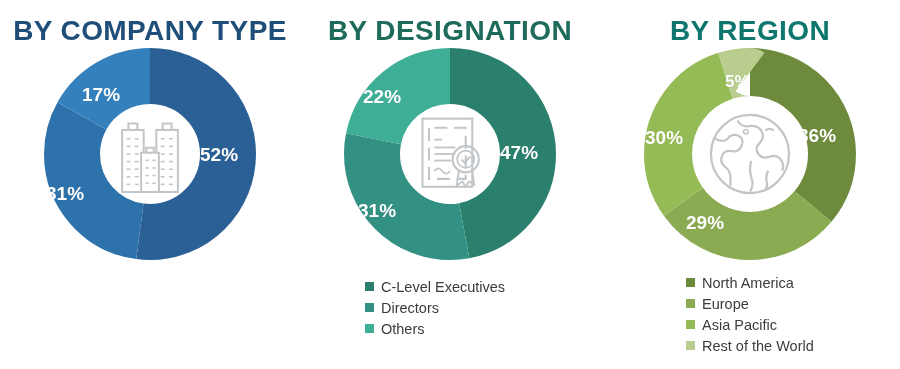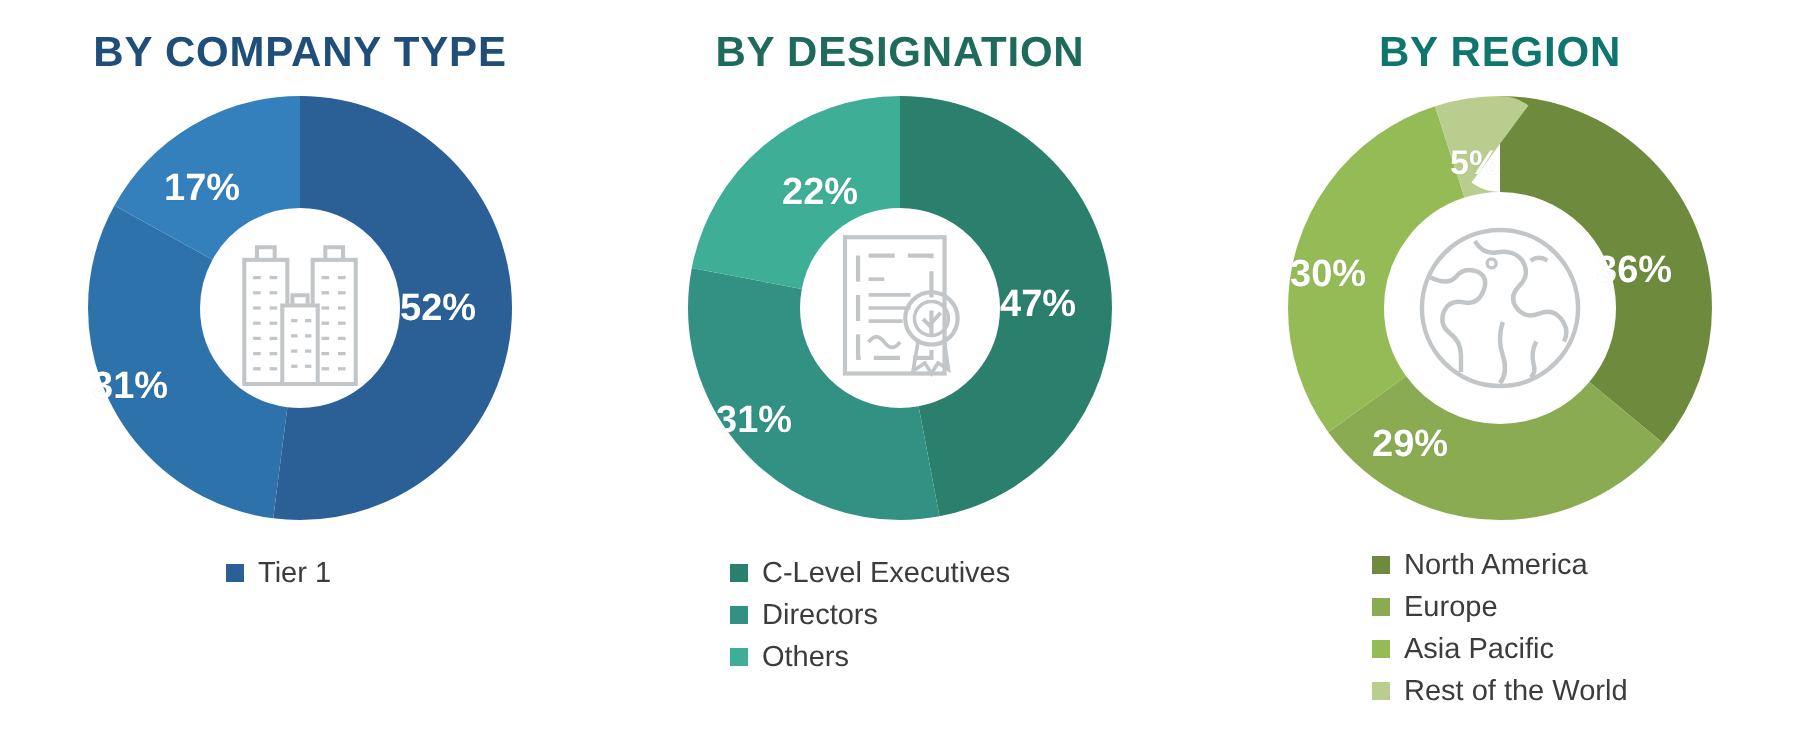--- a/index.html
+++ b/index.html
@@ -27,21 +27,21 @@
   .panel-company { left: 0; }
   .panel-designation { left: 300px; }
   .panel-region { left: 600px; }
 
   .panel-title {
     position: absolute;
     top: 15px;
     left: 0;
     width: 300px;
     text-align: center;
-    font-size: 21px;
+    font-size: 28px;
     font-weight: bold;
     letter-spacing: 0.4px;
     white-space: nowrap;
   }
   .title-company { color: #1f4e79; }
   .title-designation { color: #1e6b5b; }
   .title-region { color: #0f766e; }
 
   .donut-wrap {
     position: absolute;
@@ -178,26 +178,20 @@
           </g>
         </svg>
       </div>
 
       <div class="slice-label" style="left:156px; top:96px;">52%</div>
       <div class="slice-label" style="left:2px; top:135px;">31%</div>
       <div class="slice-label" style="left:38px; top:36px;text-align:center;">17%</div>
     </div>
 
     <div class="legend legend-company">
-      <div class="legend-row">
-        <span class="legend-inner">
-          <span class="legend-swatch" style="background:#2a6096;"></span>
-          <span class="legend-label">Tier 1</span>
-        </span>
-      </div>
     </div>
   </div>
 
   <div class="panel panel-designation">
     <div class="panel-title title-designation">BY DESIGNATION</div>
 
     <div class="donut-wrap">
       <svg viewBox="0 0 212 212">
         <g transform="translate(106,106) rotate(-90)">
           <circle r="78" fill="none" stroke="#2b7f6d" stroke-width="56" stroke-dasharray="230.34 259.75" stroke-dashoffset="0"></circle>
@@ -217,21 +211,21 @@
           <path d="M17 44 Q20 40 23 44 T29 44" stroke-width="1.4"></path>
           <circle cx="41" cy="35" r="10"></circle>
           <circle cx="41" cy="35" r="6.5" stroke-width="1.3"></circle>
           <path d="M37.8 35.2 L40.2 37.6 L44.5 32.8" stroke-width="1.5"></path>
           <path d="M36 43 L34 55 L38.5 52 L41 56 L43.5 52 L47.5 54.5 L45.8 43" stroke-width="1.4"></path>
         </svg>
       </div>
 
       <div class="slice-label" style="left:156px; top:94px;">47%</div>
       <div class="slice-label" style="left:14px; top:152px;">31%</div>
-      <div class="slice-label" style="left:19px; top:38px;margin-left:28px;">22%</div>
+      <div class="slice-label" style="left:19px; top:38px;">22%</div>
     </div>
 
     <div class="legend legend-designation">
       <div class="legend-row">
         <span class="legend-inner">
           <span class="legend-swatch" style="background:#2b7f6d;"></span>
           <span class="legend-label">C-Level Executives</span>
         </span>
       </div>
       <div class="legend-row">

